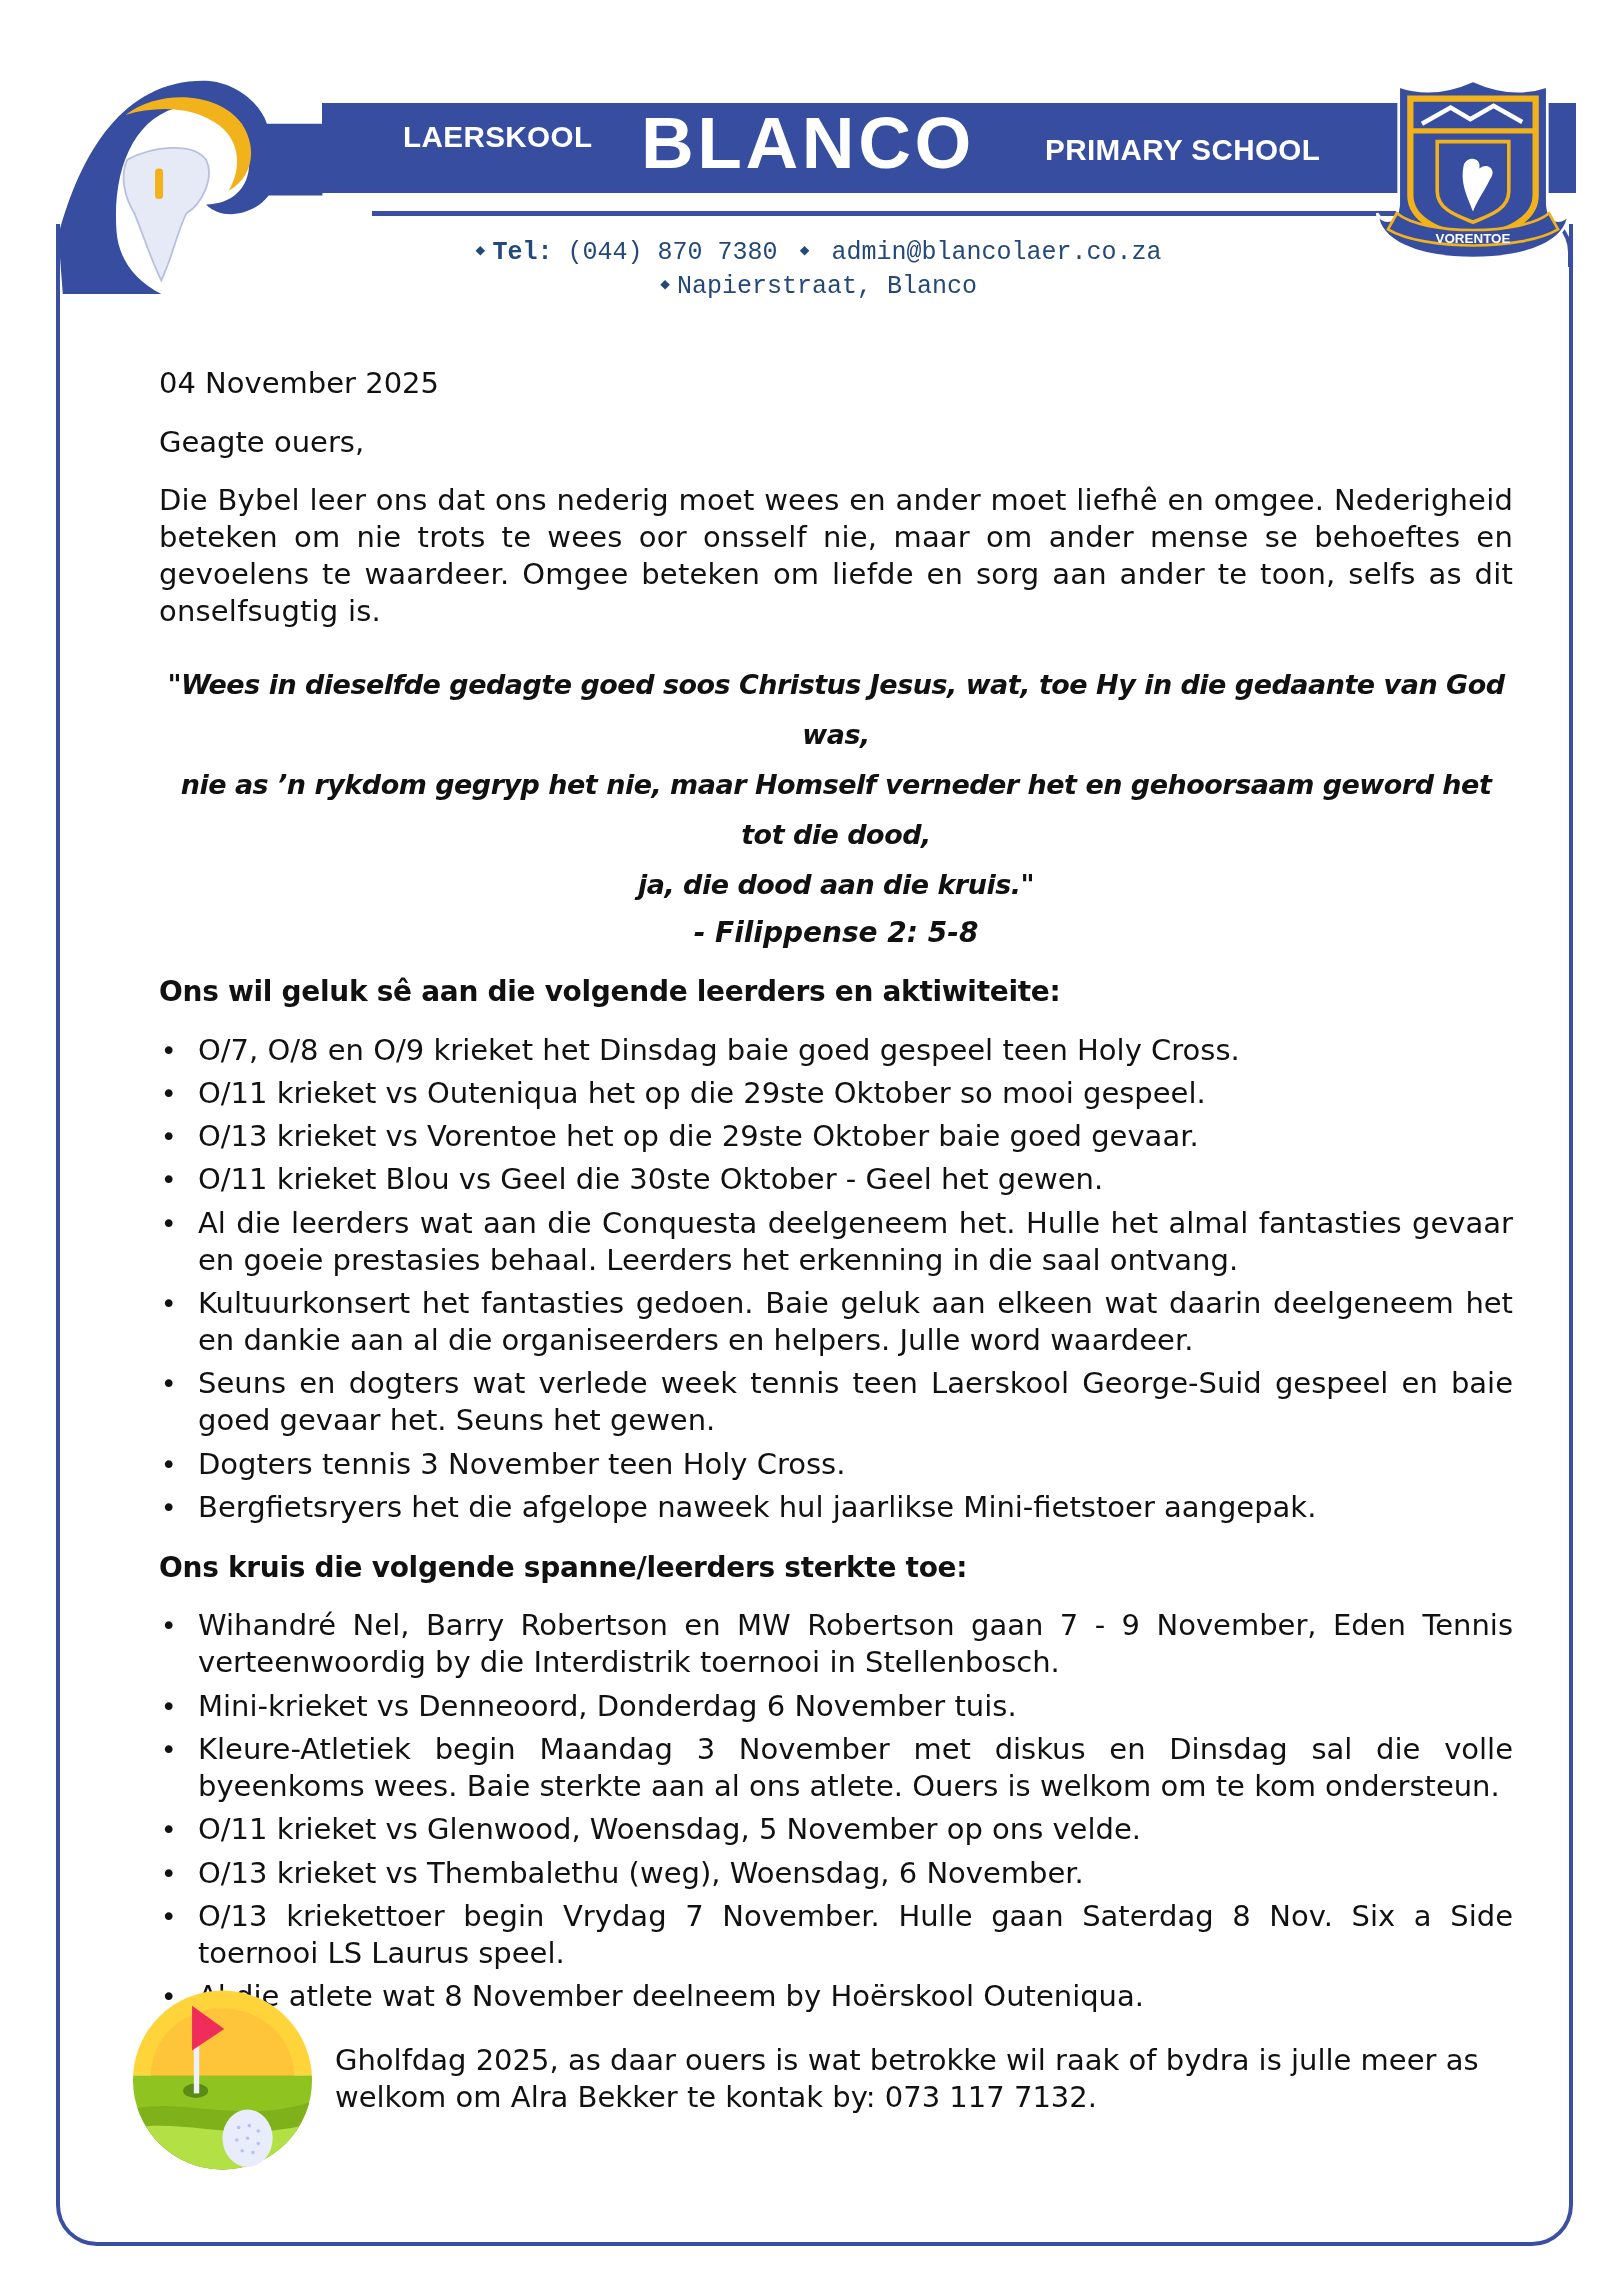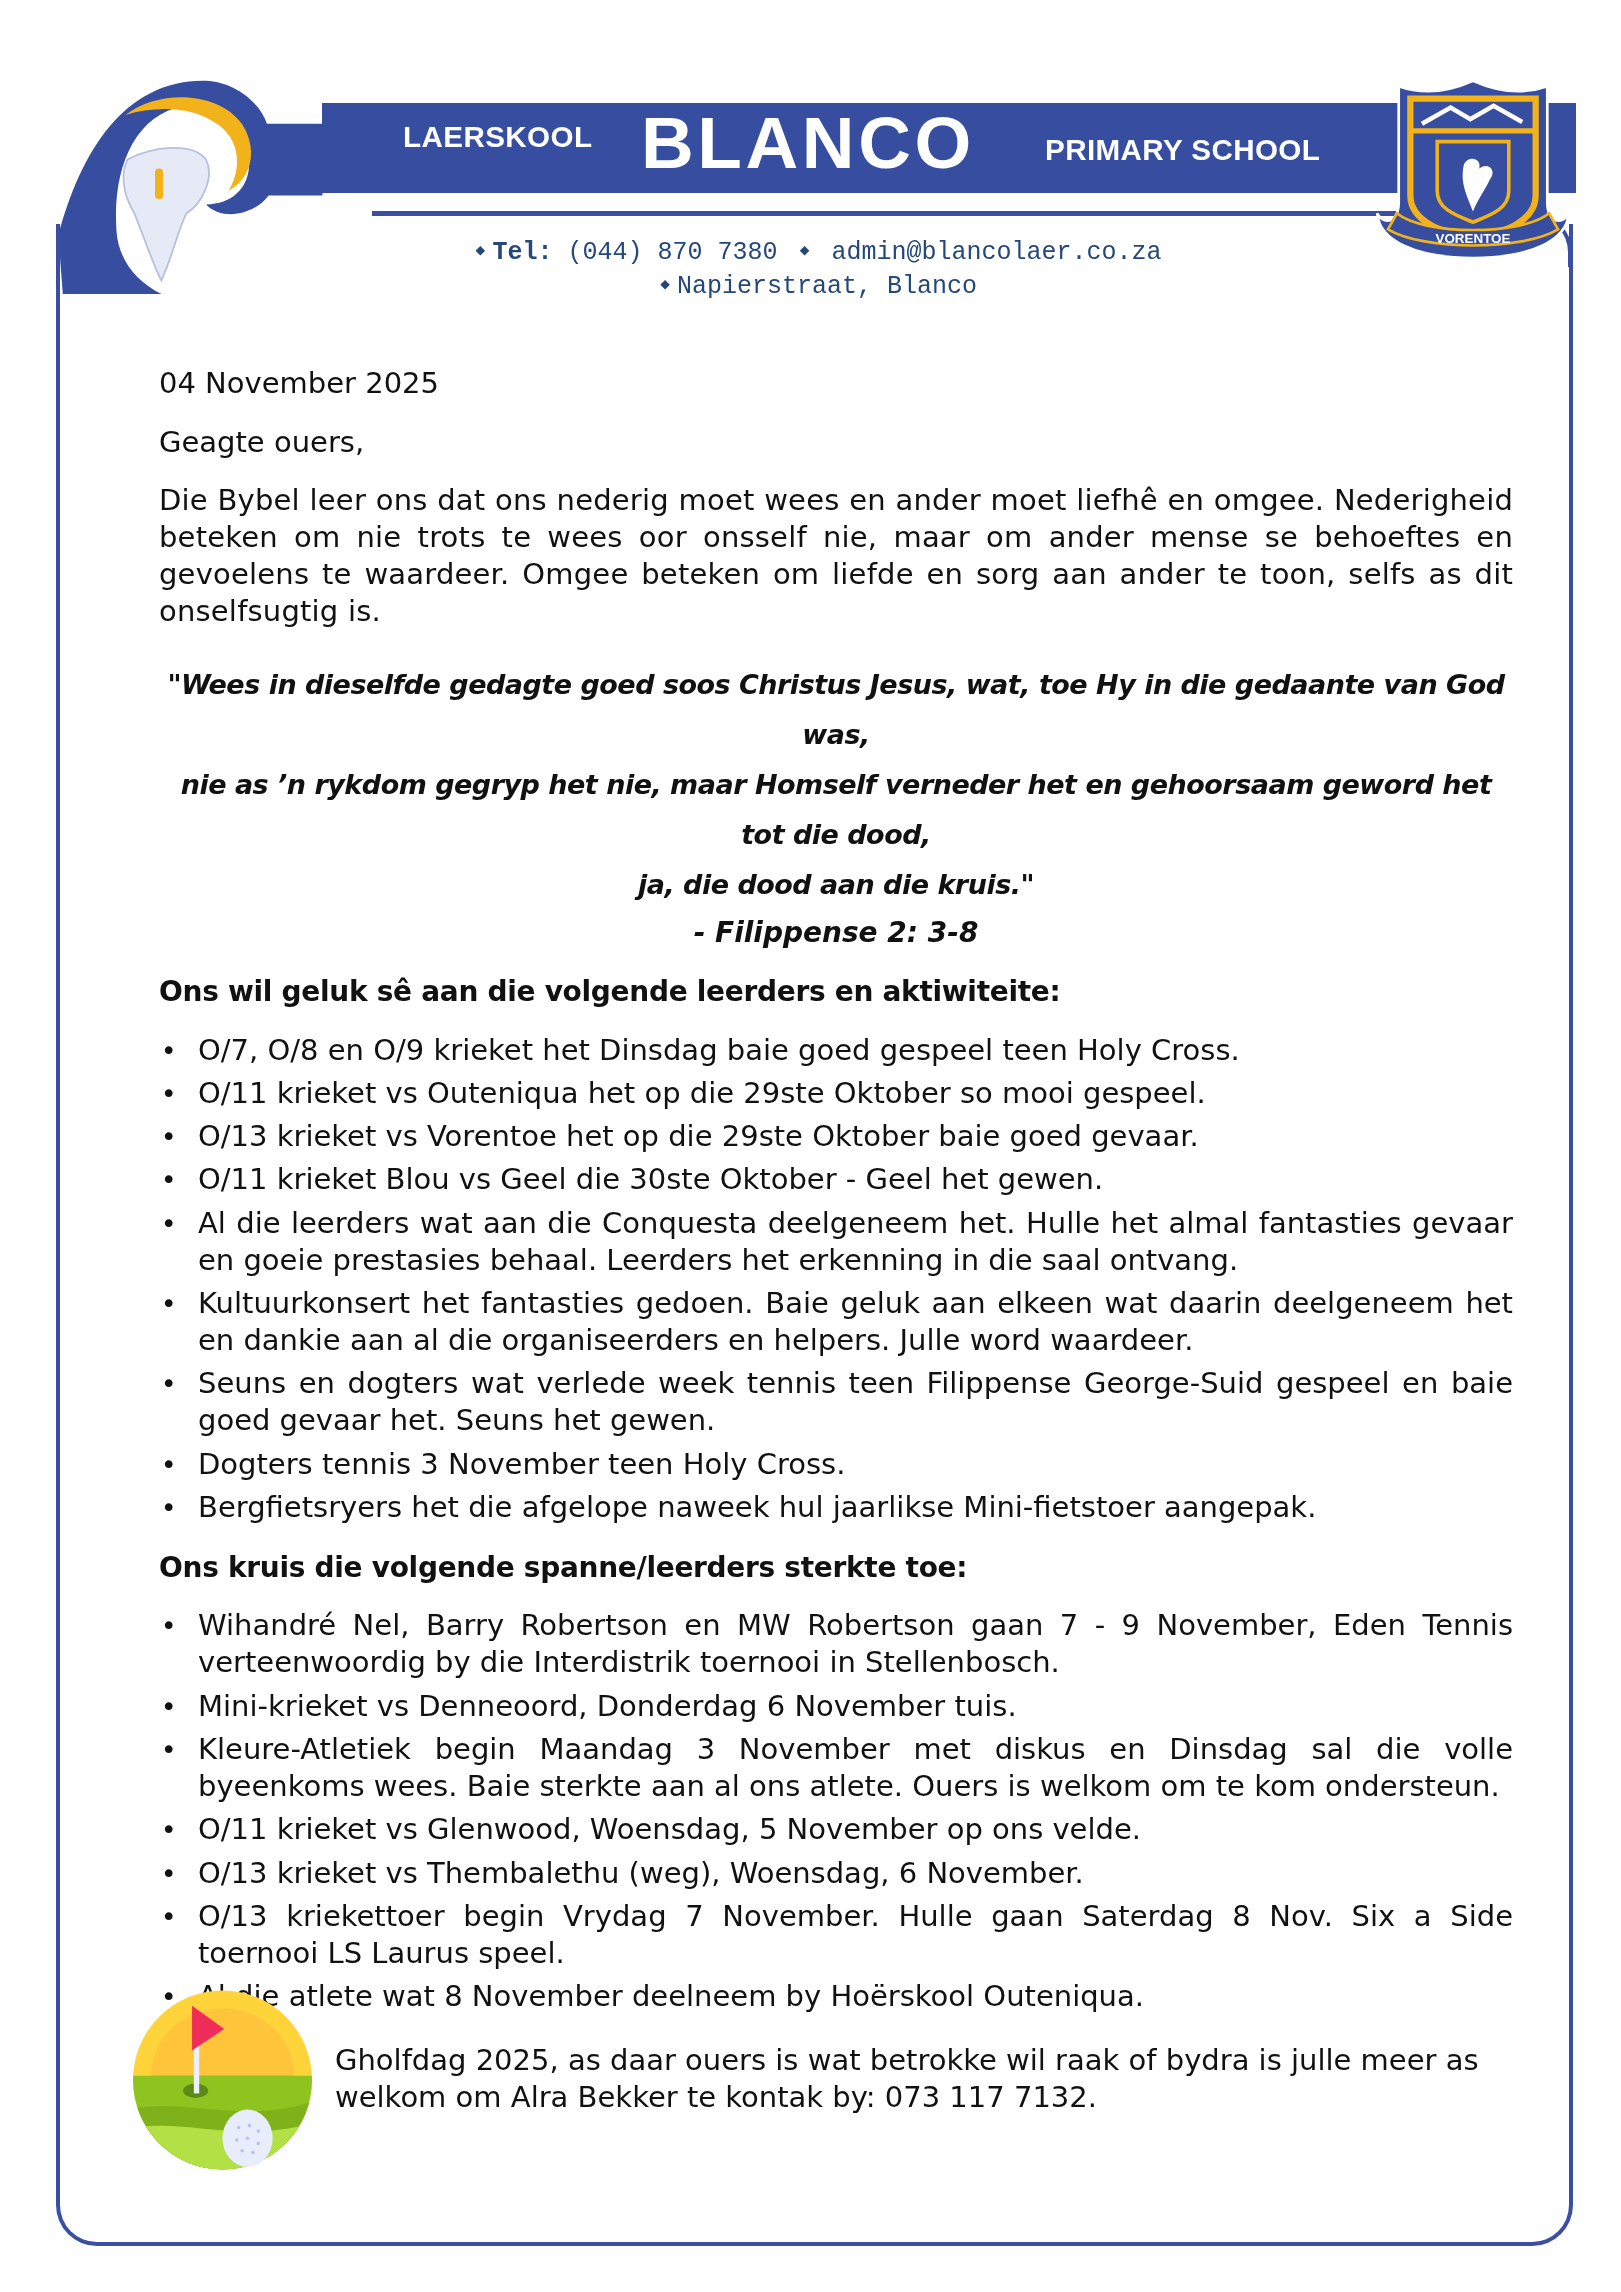--- a/index.html
+++ b/index.html
@@ -95,31 +95,31 @@
 <div id="content">
   <p class="date">04 November 2025</p>
   <p class="greeting">Geagte ouers,</p>
   <p class="para">Die Bybel leer ons dat ons nederig moet wees en ander moet liefhê en omgee. Nederig­heid beteken om nie trots te wees oor onsself nie, maar om ander mense se behoeftes en gevoelens te waardeer. Omgee beteken om liefde en sorg aan ander te toon, selfs as dit onselfsugtig is.</p>
 
   <div id="verse">
     <div>"Wees in dieselfde gedagte goed soos Christus Jesus, wat, toe Hy in die gedaante van God was,</div>
     <div>nie as ’n rykdom gegryp het nie, maar Homself verneder het en gehoorsaam geword het tot die dood,</div>
     <div>ja, die dood aan die kruis."</div>
   </div>
-  <div id="verse-ref">- Filippense 2: 3-8</div>
+  <div id="verse-ref">- Filippense 2: 5-8</div>
 
   <h2 class="section">Ons wil geluk sê aan die volgende leerders en aktiwiteite:</h2>
   <ul class="list" id="congrats-list">
       <li><span class="bullet">•</span><span>O/7, O/8 en O/9 krieket het Dinsdag baie goed gespeel teen Holy Cross.</span></li>
       <li><span class="bullet">•</span><span>O/11 krieket vs Outeniqua het op die 29ste Oktober so mooi gespeel.</span></li>
       <li><span class="bullet">•</span><span>O/13 krieket vs Vorentoe het op die 29ste Oktober baie goed gevaar.</span></li>
       <li><span class="bullet">•</span><span>O/11 krieket Blou vs Geel die 30ste Oktober - Geel het gewen.</span></li>
       <li><span class="bullet">•</span><span>Al die leerders wat aan die Conquesta deelgeneem het. Hulle het almal fantasties gevaar en goeie prestasies behaal. Leerders het erkenning in die saal ontvang.</span></li>
       <li><span class="bullet">•</span><span>Kultuurkonsert het fantasties gedoen. Baie geluk aan elkeen wat daarin deelgeneem het en dankie aan al die organiseerders en helpers. Julle word waardeer.</span></li>
-      <li><span class="bullet">•</span><span>Seuns en dogters wat verlede week tennis teen Filippense George-Suid gespeel en baie goed gevaar het. Seuns het gewen.</span></li>
+      <li><span class="bullet">•</span><span>Seuns en dogters wat verlede week tennis teen Laerskool George-Suid gespeel en baie goed gevaar het. Seuns het gewen.</span></li>
       <li><span class="bullet">•</span><span>Dogters tennis 3 November teen Holy Cross.</span></li>
       <li><span class="bullet">•</span><span>Bergfietsryers het die afgelope naweek hul jaarlikse Mini-fietstoer aangepak.</span></li>
     </ul>
 
   <h2 class="section" style="margin-top:23px">Ons kruis die volgende spanne/leerders sterkte toe:</h2>
   <ul class="list" id="goodluck-list">
       <li><span class="bullet">•</span><span>Wihandré Nel, Barry Robertson en MW Robertson gaan 7 - 9 November, Eden Tennis verteenwoordig by die Interdistrik toernooi in Stellenbosch.</span></li>
       <li><span class="bullet">•</span><span>Mini-krieket vs Denneoord, Donderdag 6 November tuis.</span></li>
       <li><span class="bullet">•</span><span>Kleure-Atletiek begin Maandag 3 November met diskus en Dinsdag sal die volle byeenkoms wees. Baie sterkte aan al ons atlete. Ouers is welkom om te kom onder­steun.</span></li>
       <li><span class="bullet">•</span><span>O/11 krieket vs Glenwood, Woensdag, 5 November op ons velde.</span></li>

